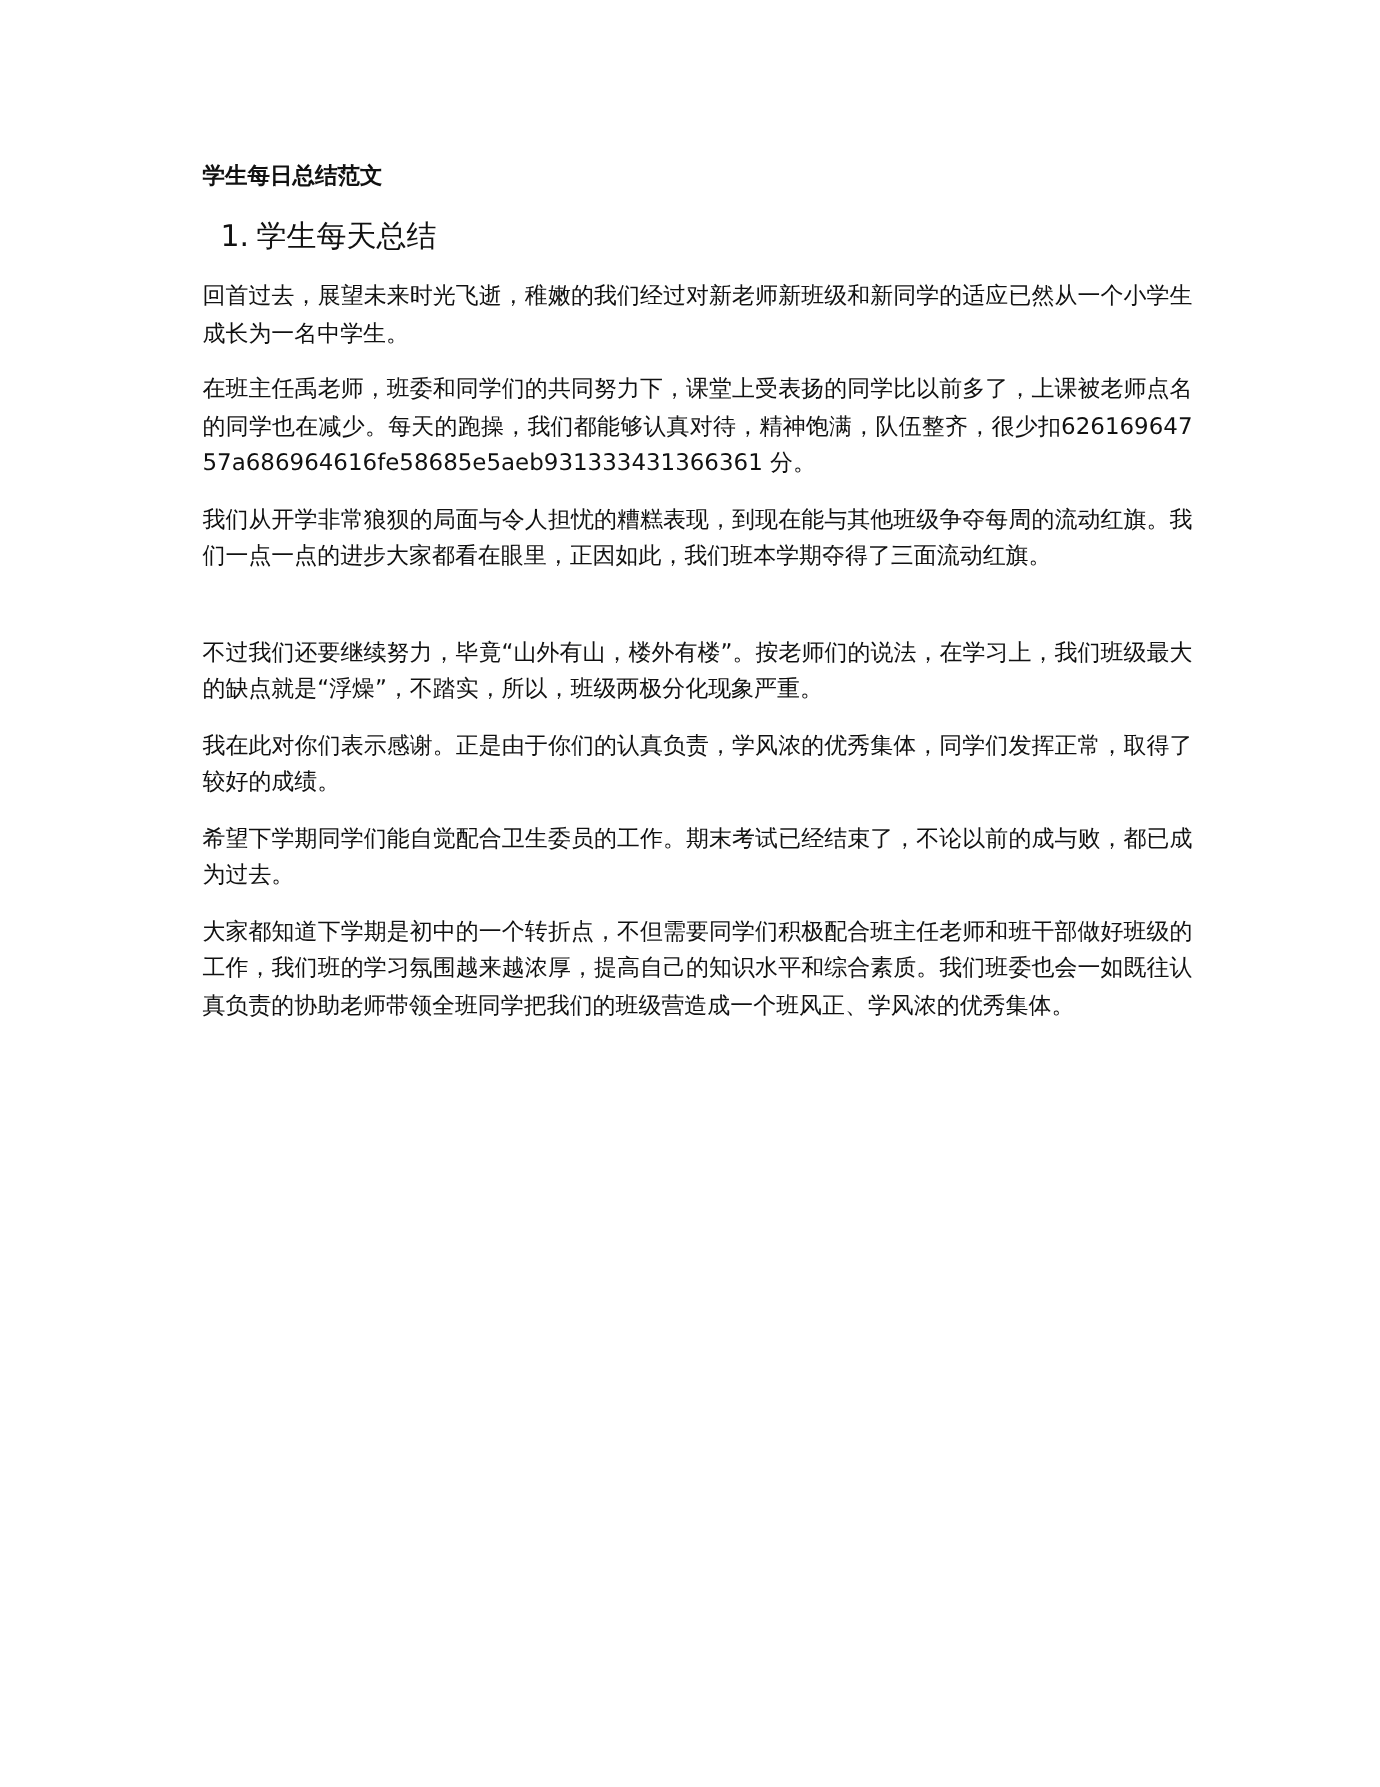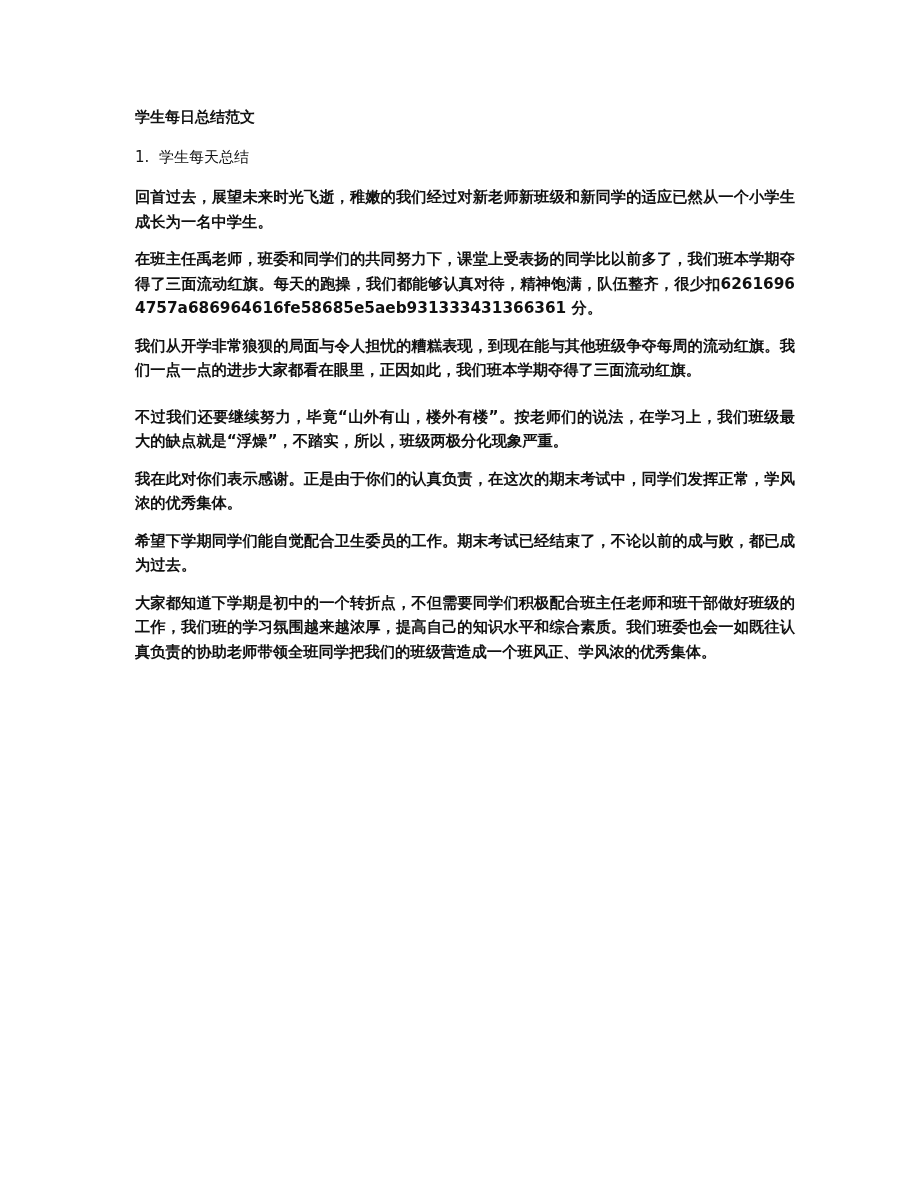--- a/index.html
+++ b/index.html
@@ -1,32 +1,32 @@
 <!DOCTYPE html>
 <html><head>
 <meta charset="utf-8">
 <style>
   html, body { margin: 0; padding: 0; background: #ffffff; }
   body { width: 920px; height: 1191px; position: relative; overflow: hidden;
          font-family: "DejaVu Sans", "Liberation Sans", sans-serif; color: #111; }
   .page { position: absolute; left: 135px; top: 106px; width: 660px; }
   .title { font-size: 15px; line-height: 22px; margin: 0 0 18px 0; font-weight: bold; }
-  .heading { font-size: 15px; line-height: 22px; margin: 0 0 17px 0; }
+  .heading { font-size: 20px; line-height: 22px; margin: 0 0 17px 12px; }
   .heading .num { display: inline-block; width: 24px; }
-  .para { font-size: 15.3px; line-height: 24.5px; margin: 0 0 13px 0; text-align: justify; word-break: break-all; font-weight: bold; }
-  .para.gap { margin-top: 22px; }
+  .para { font-size: 15.3px; line-height: 24.5px; margin: 0 0 13px 0; text-align: justify; word-break: break-all; }
+  .para.gap { margin-top: 40px; }
 </style>
 </head>
 <body>
 
 <div class="page">
   <div class="title">学生每日总结范文</div>
   <div class="heading">
     <span class="num">1.</span><span>学生每天总结</span>
   </div>
   <p class="para">回首过去，展望未来时光飞逝，稚嫩的我们经过对新老师新班级和新同学的适应已然从一个小学生成长为一名中学生。</p>
-  <p class="para">在班主任禹老师，班委和同学们的共同努力下，课堂上受表扬的同学比以前多了，我们班本学期夺得了三面流动红旗。每天的跑操，我们都能够认真对待，精神饱满，队伍整齐，很少扣62616964757a686964616fe58685e5aeb931333431366361 分。</p>
+  <p class="para">在班主任禹老师，班委和同学们的共同努力下，课堂上受表扬的同学比以前多了，上课被老师点名的同学也在减少。每天的跑操，我们都能够认真对待，精神饱满，队伍整齐，很少扣62616964757a686964616fe58685e5aeb931333431366361 分。</p>
   <p class="para">我们从开学非常狼狈的局面与令人担忧的糟糕表现，到现在能与其他班级争夺每周的流动红旗。我们一点一点的进步大家都看在眼里，正因如此，我们班本学期夺得了三面流动红旗。</p>
   <p class="para gap">不过我们还要继续努力，毕竟“山外有山，楼外有楼”。按老师们的说法，在学习上，我们班级最大的缺点就是“浮燥”，不踏实，所以，班级两极分化现象严重。</p>
-  <p class="para">我在此对你们表示感谢。正是由于你们的认真负责，在这次的期末考试中，同学们发挥正常，学风浓的优秀集体。</p>
+  <p class="para">我在此对你们表示感谢。正是由于你们的认真负责，学风浓的优秀集体，同学们发挥正常，取得了较好的成绩。</p>
   <p class="para">希望下学期同学们能自觉配合卫生委员的工作。期末考试已经结束了，不论以前的成与败，都已成为过去。</p>
   <p class="para">大家都知道下学期是初中的一个转折点，不但需要同学们积极配合班主任老师和班干部做好班级的工作，我们班的学习氛围越来越浓厚，提高自己的知识水平和综合素质。我们班委也会一如既往认真负责的协助老师带领全班同学把我们的班级营造成一个班风正、学风浓的优秀集体。</p>
 </div>
 
 </body></html>

